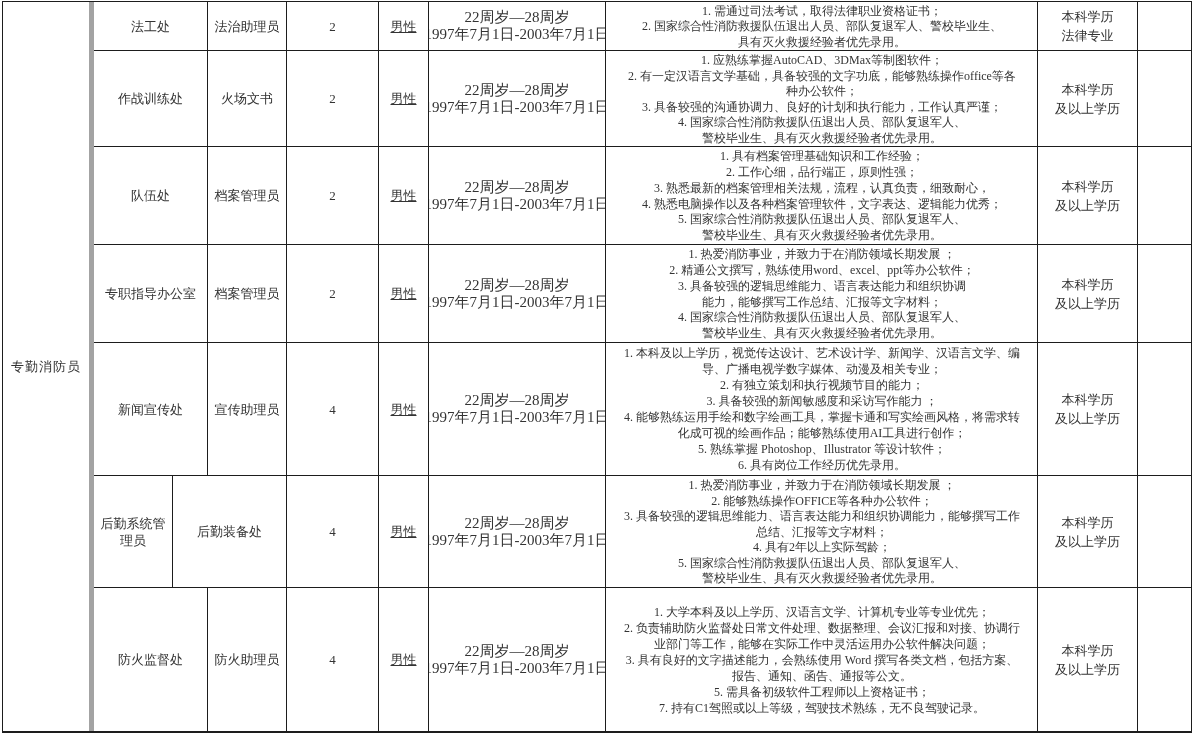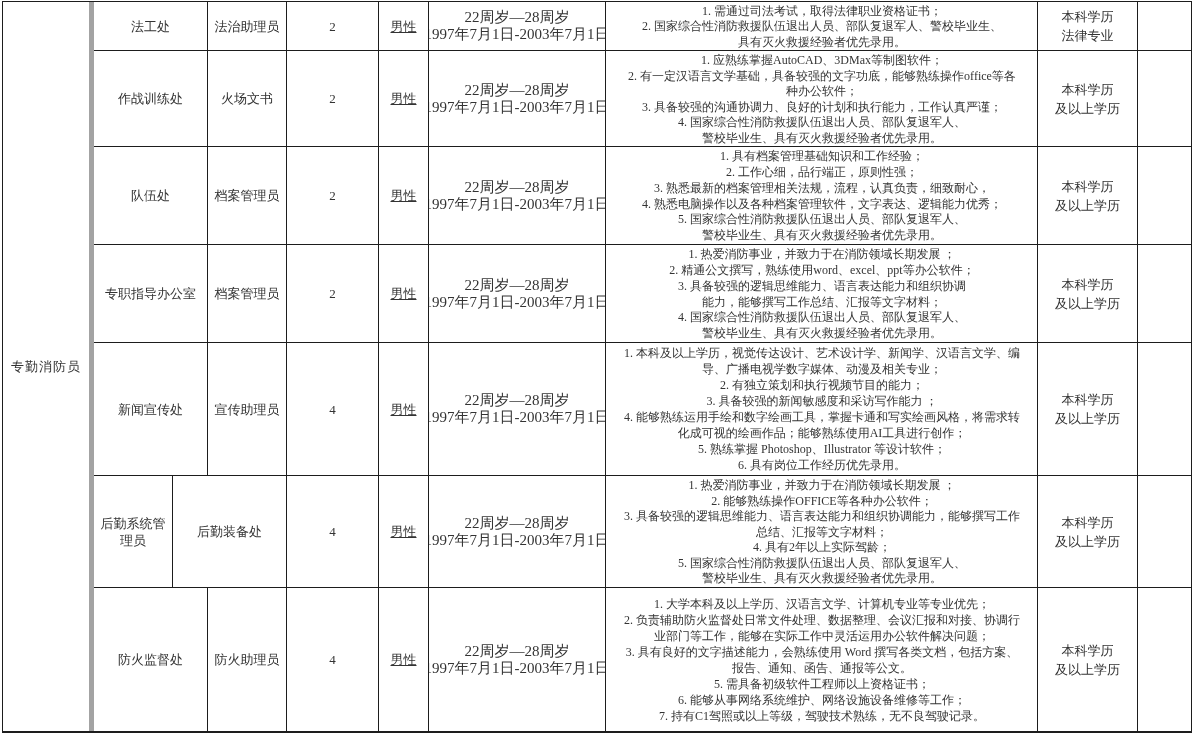--- a/index.html
+++ b/index.html
@@ -211,21 +211,20 @@
           <div class="line">22周岁—28周岁</div>
           <div class="line">1997年7月1日-2003年7月1日</div>
         </div>
       <div class="td cG">
           <div class="line">1. 大学本科及以上学历、汉语言文学、计算机专业等专业优先；</div>
           <div class="line">2. 负责辅助防火监督处日常文件处理、数据整理、会议汇报和对接、协调行</div>
           <div class="line">业部门等工作，能够在实际工作中灵活运用办公软件解决问题；</div>
           <div class="line">3. 具有良好的文字描述能力，会熟练使用 Word 撰写各类文档，包括方案、</div>
           <div class="line">报告、通知、函告、通报等公文。</div>
           <div class="line">5. 需具备初级软件工程师以上资格证书；</div>
-          <div class="line">6. 能够从事网络系统维护、网络设施设备维修等工作；</div>
           <div class="line">7. 持有C1驾照或以上等级，驾驶技术熟练，无不良驾驶记录。</div>
         </div>
       <div class="td cH">
           <div class="line">本科学历</div>
           <div class="line">及以上学历</div>
         </div>
       <div class="td cI"></div>
     </div>
 
   </div>

